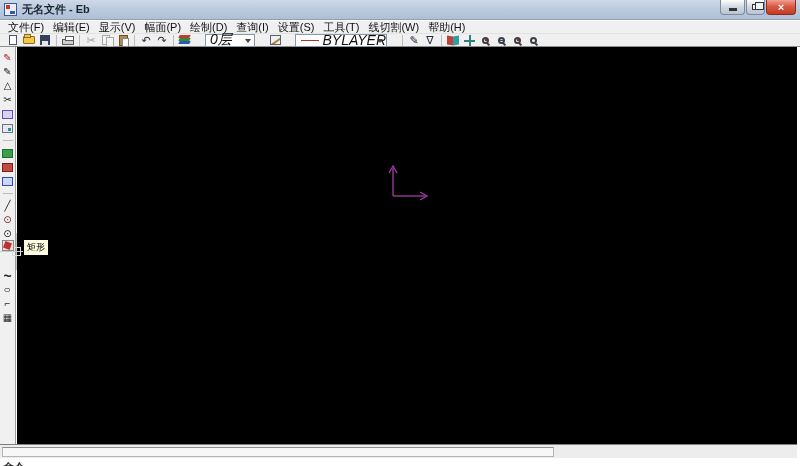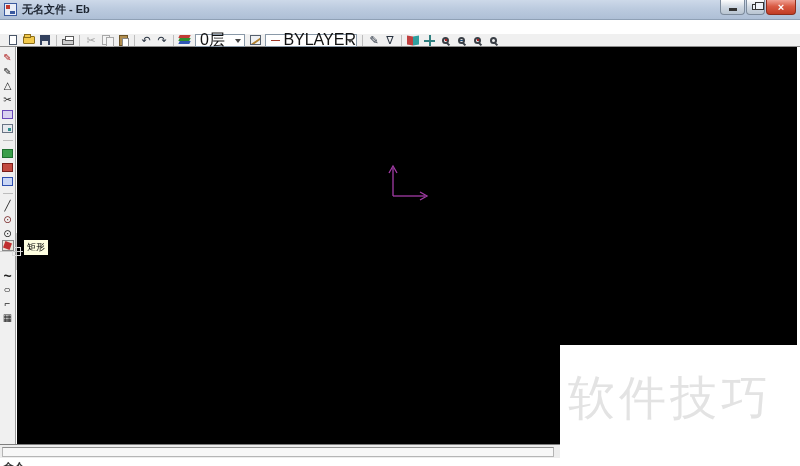--- a/index.html
+++ b/index.html
@@ -46,21 +46,21 @@
   .icon-print::before { content:""; position:absolute; left:2px; top:-4px; width:7px; height:3px; background:#fff; border:1px solid #5a5a5a; }
   .icon-copy { width:11px; height:10px; position:relative; }
   .icon-copy::before,.icon-copy::after { content:""; position:absolute; width:6px; height:8px; background:#f4f4f4; border:1px solid #a8a8a8; }
   .icon-copy::before { left:0; top:0; } .icon-copy::after { left:4px; top:2px; }
   .icon-paste { width:9px; height:11px; background:#b08d4f; border:1px solid #6b5327; position:relative; }
   .icon-paste::after { content:""; position:absolute; left:2px; top:2px; width:5px; height:7px; background:#fff; border:1px solid #888; }
   .icon-layers { width:12px; height:10px; position:relative; }
   .icon-layers i { position:absolute; left:0; width:11px; height:3px; transform:skewX(-25deg); display:block; }
   .icon-layers i:nth-child(1){ top:0; background:#c23a35; } .icon-layers i:nth-child(2){ top:3px; background:#2f8f2f; }
   .icon-layers i:nth-child(3){ top:6px; background:#2f55b5; }
-  .combo { height:13px; background:#fff; border:1px solid #8a99a8; display:flex; align-items:center; font-size:16px; color:#111; position:relative; margin:0 2px; }
+  .combo { height:13px; background:#fff; border:1px solid #8a99a8; display:flex; align-items:center; font-size:14px; color:#111; position:relative; margin:0 12px;font-style:italic; }
   .combo .arrow { width:0; height:0; border-left:3px solid transparent; border-right:3px solid transparent; border-top:4px solid #444; position:absolute; right:3px; top:4px; }
   .combo-layer { width:50px; padding-left:4px; }
   .combo-line { width:92px; padding-left:5px; }
   .redline { width:34px; height:0; border-top:1px solid #a03a2a; margin-right:3px; }
   .icon-colorgrid { width:11px; height:10px; border:1px solid #55606e; background:#eef0f3; position:relative; overflow:hidden; }
   .icon-colorgrid::after { content:""; position:absolute; left:-2px; top:4px; width:16px; height:2px; background:#b08030; transform:rotate(-35deg); }
   .icon-book { width:12px; height:9px; position:relative; }
   .icon-book::before,.icon-book::after { content:""; position:absolute; top:0; width:6px; height:9px; }
   .icon-book::before { left:0; background:#c04040; transform:skewY(8deg); }
   .icon-book::after { right:0; background:#2f9f9f; transform:skewY(-8deg); }
@@ -131,20 +131,32 @@
         </div>
       <div class="win-btn rest">
           <span class="rest-glyph"></span>
         </div>
       <div class="win-btn close">
           <span>×</span>
         </div>
     </div>
   </div>
 
+  <div class="menubar">
+    <span class="menu-item">文件(F)</span>
+    <span class="menu-item">编辑(E)</span>
+    <span class="menu-item">显示(V)</span>
+    <span class="menu-item">幅面(P)</span>
+    <span class="menu-item">绘制(D)</span>
+    <span class="menu-item">查询(I)</span>
+    <span class="menu-item">设置(S)</span>
+    <span class="menu-item">工具(T)</span>
+    <span class="menu-item">线切割(W)</span>
+    <span class="menu-item">帮助(H)</span>
+  </div>
 
   <div class="toolbar">
     <div class="tbtn">
         <span class="icon-new"></span>
       </div>
     <div class="tbtn">
         <span class="icon-open"></span>
       </div>
     <div class="tbtn">
         <span class="icon-save"></span>
@@ -306,17 +318,14 @@
   </div>
 
   <div class="commandbar">
     <div class="command-input"></div>
   </div>
 
   <div class="bottomstrip">
     <span class="cutoff">命令</span>
   </div>
 
-  <div class="overlay">
-    <span class="watermark">软件技巧</span>
-  </div>
 
 </div>
 
 </body></html>

